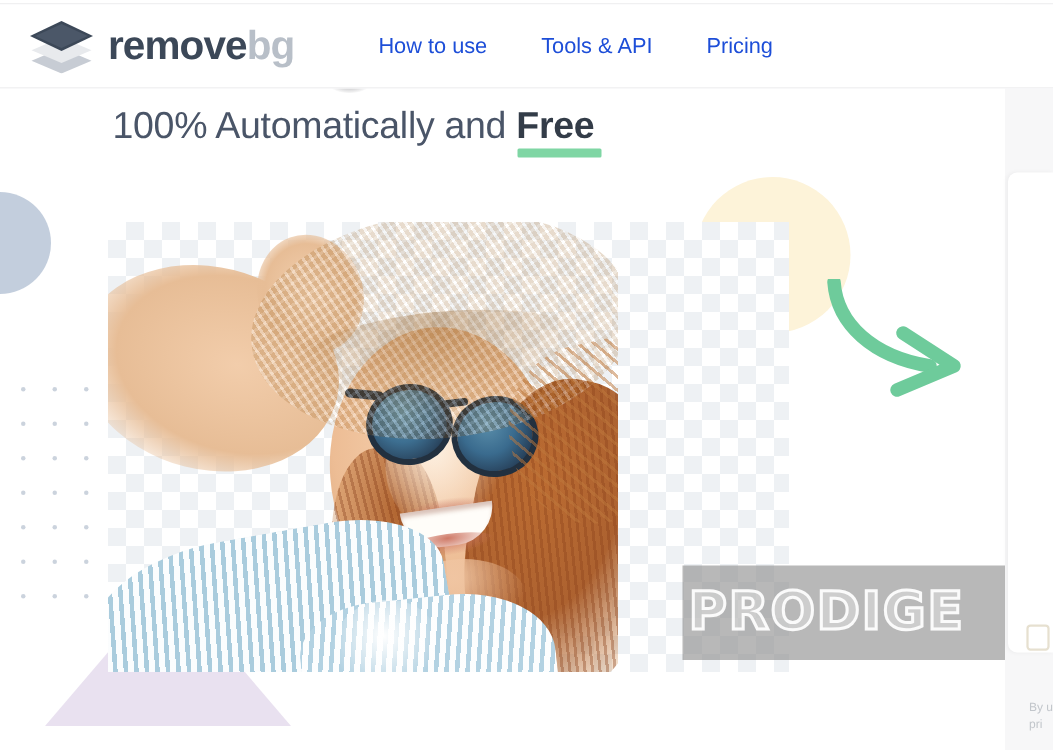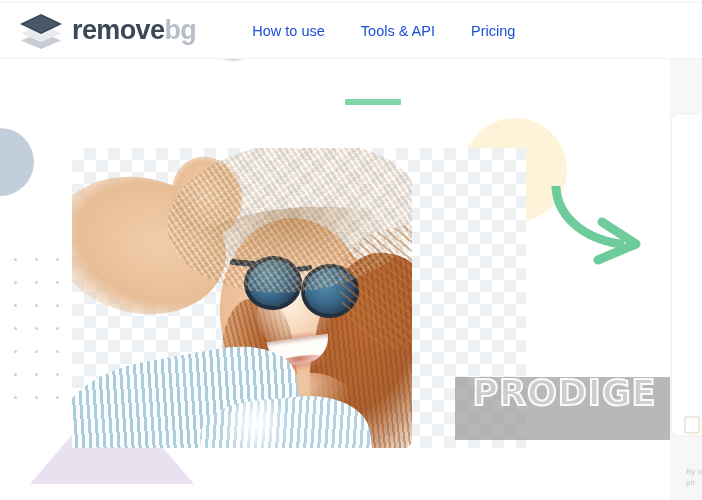--- a/index.html
+++ b/index.html
@@ -371,21 +371,21 @@
   }
 
   
   .watermark {
     position: absolute;
     left: 455px; top: 377px;
     width: 215px; height: 63px;
     background: rgba(140,140,140,0.62);
     z-index: 40;
     display: flex;
-    flex-direction: row;
+    flex-direction: column;
     justify-content: center;
     padding-left: 4px;
   }
   .wm-top {
     font-size: 35px;
     font-weight: bold;
     letter-spacing: 1px;
     line-height: 0.95;
     color: rgba(255,255,255,0.30);
     -webkit-text-stroke: 2px rgba(255,255,255,0.92);
@@ -474,20 +474,23 @@
       <span class="brand-text"><span class="brand-remove">remove</span><span class="brand-bg">bg</span></span>
     </a>
 
     <nav class="nav">
       <a class="nav-item" href="#">How to use</a>
       <a class="nav-item" href="#">Tools &amp; API</a>
       <a class="nav-item" href="#">Pricing</a>
     </nav>
   </div>
 
+  <div class="headline-wrap">
+    <div class="headline"><span>100% Automatically and </span><span class="hl-bold">Free</span></div>
+  </div>
   <div class="hl-underline"></div>
 
   <div class="image-card">
     <div class="photo">
       <div class="ph arm"></div>
       <div class="ph hand"></div>
       <div class="ph face"></div>
       <div class="ph hair-r"></div>
       <div class="ph hair-front"></div>
       <div class="ph face-hl"></div>

